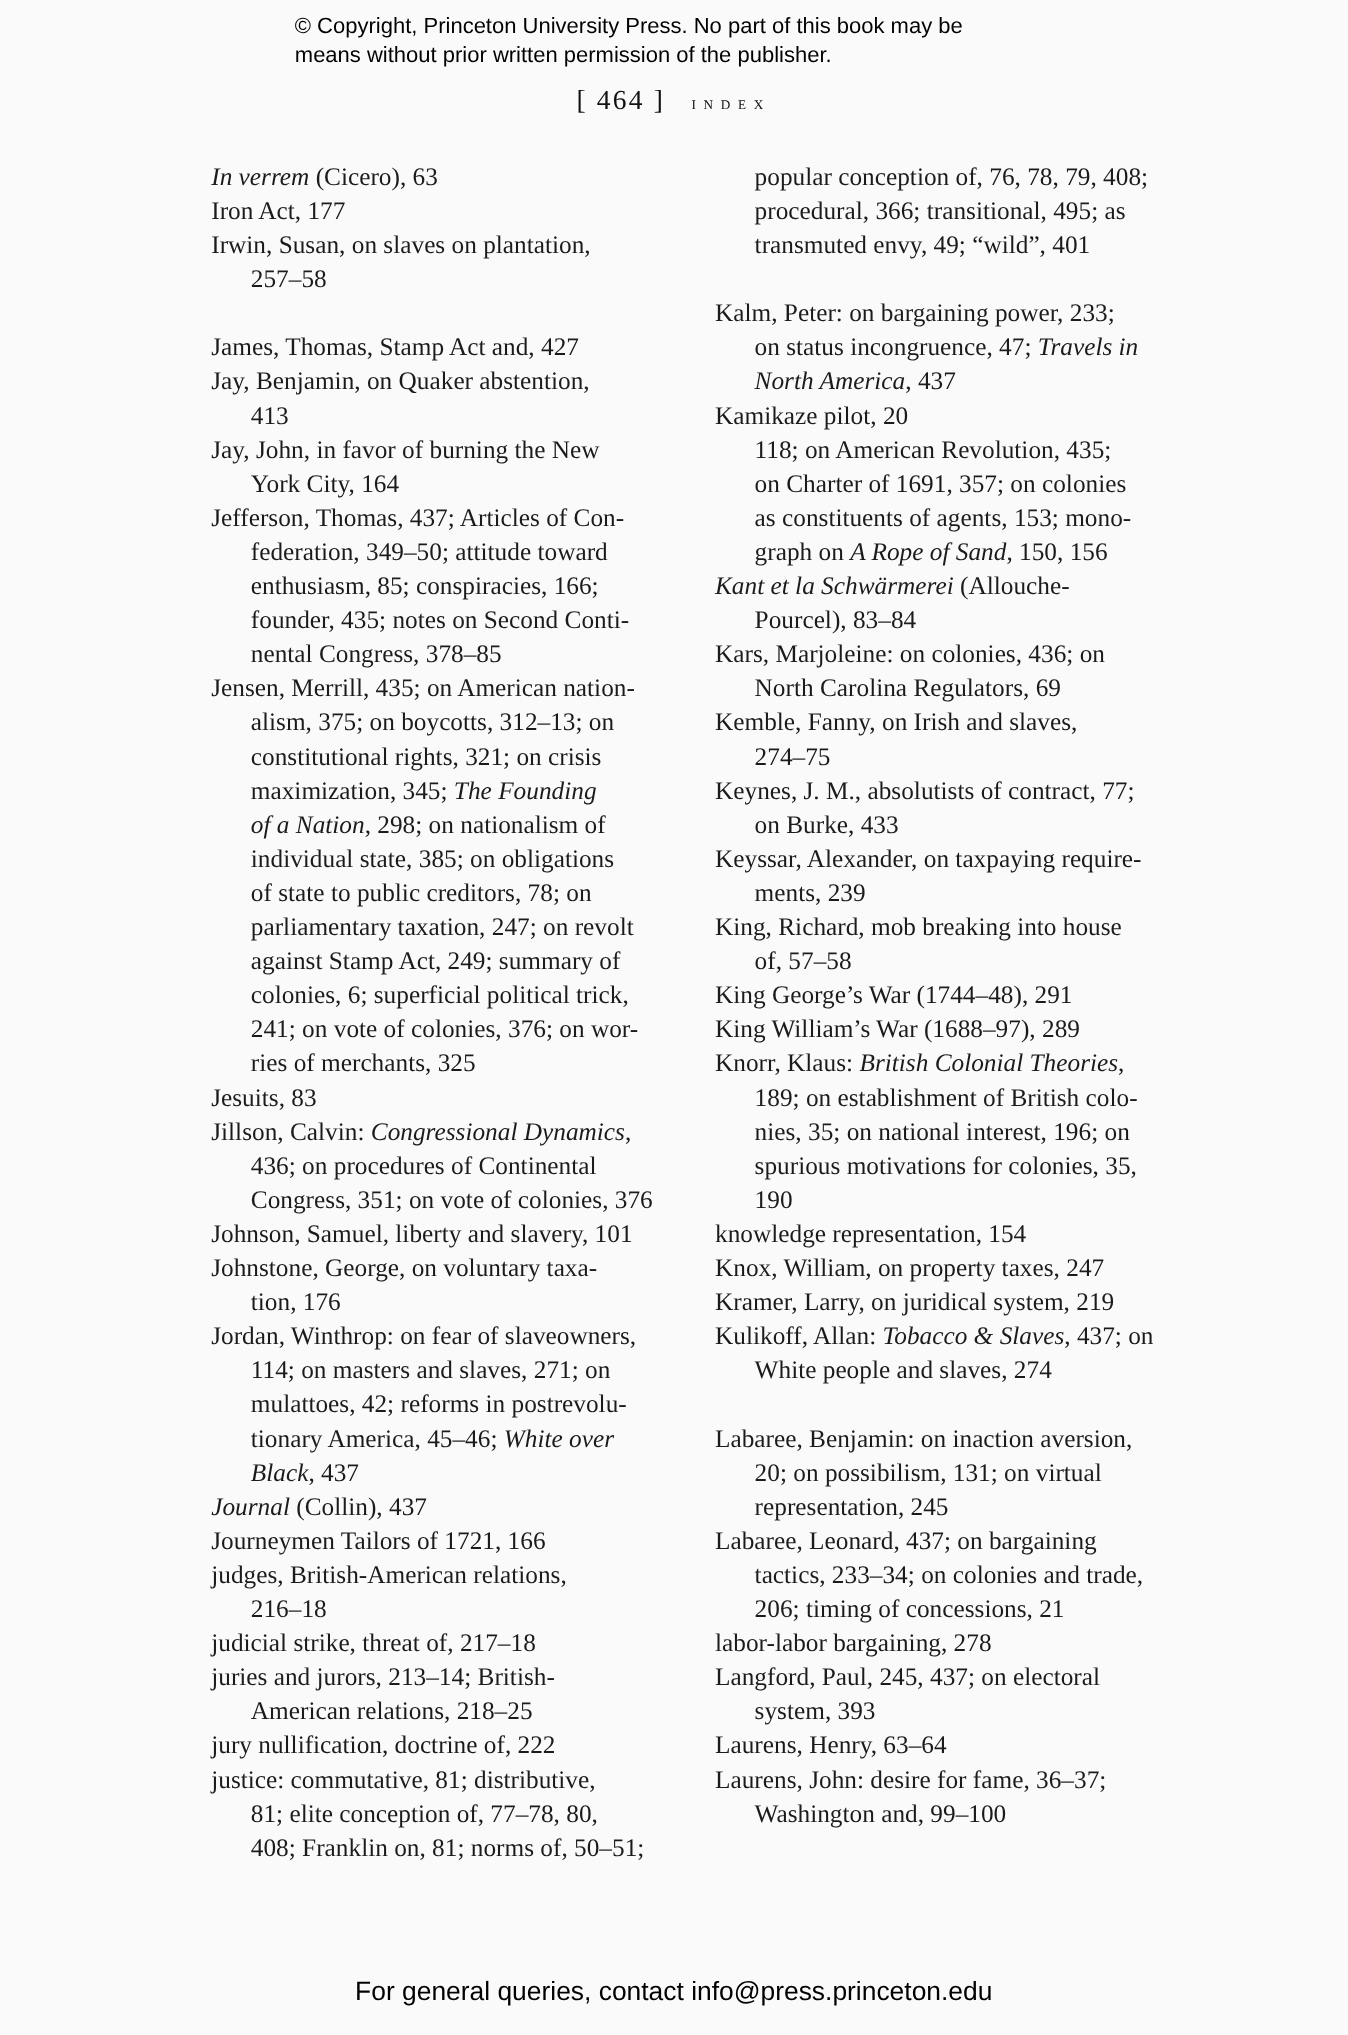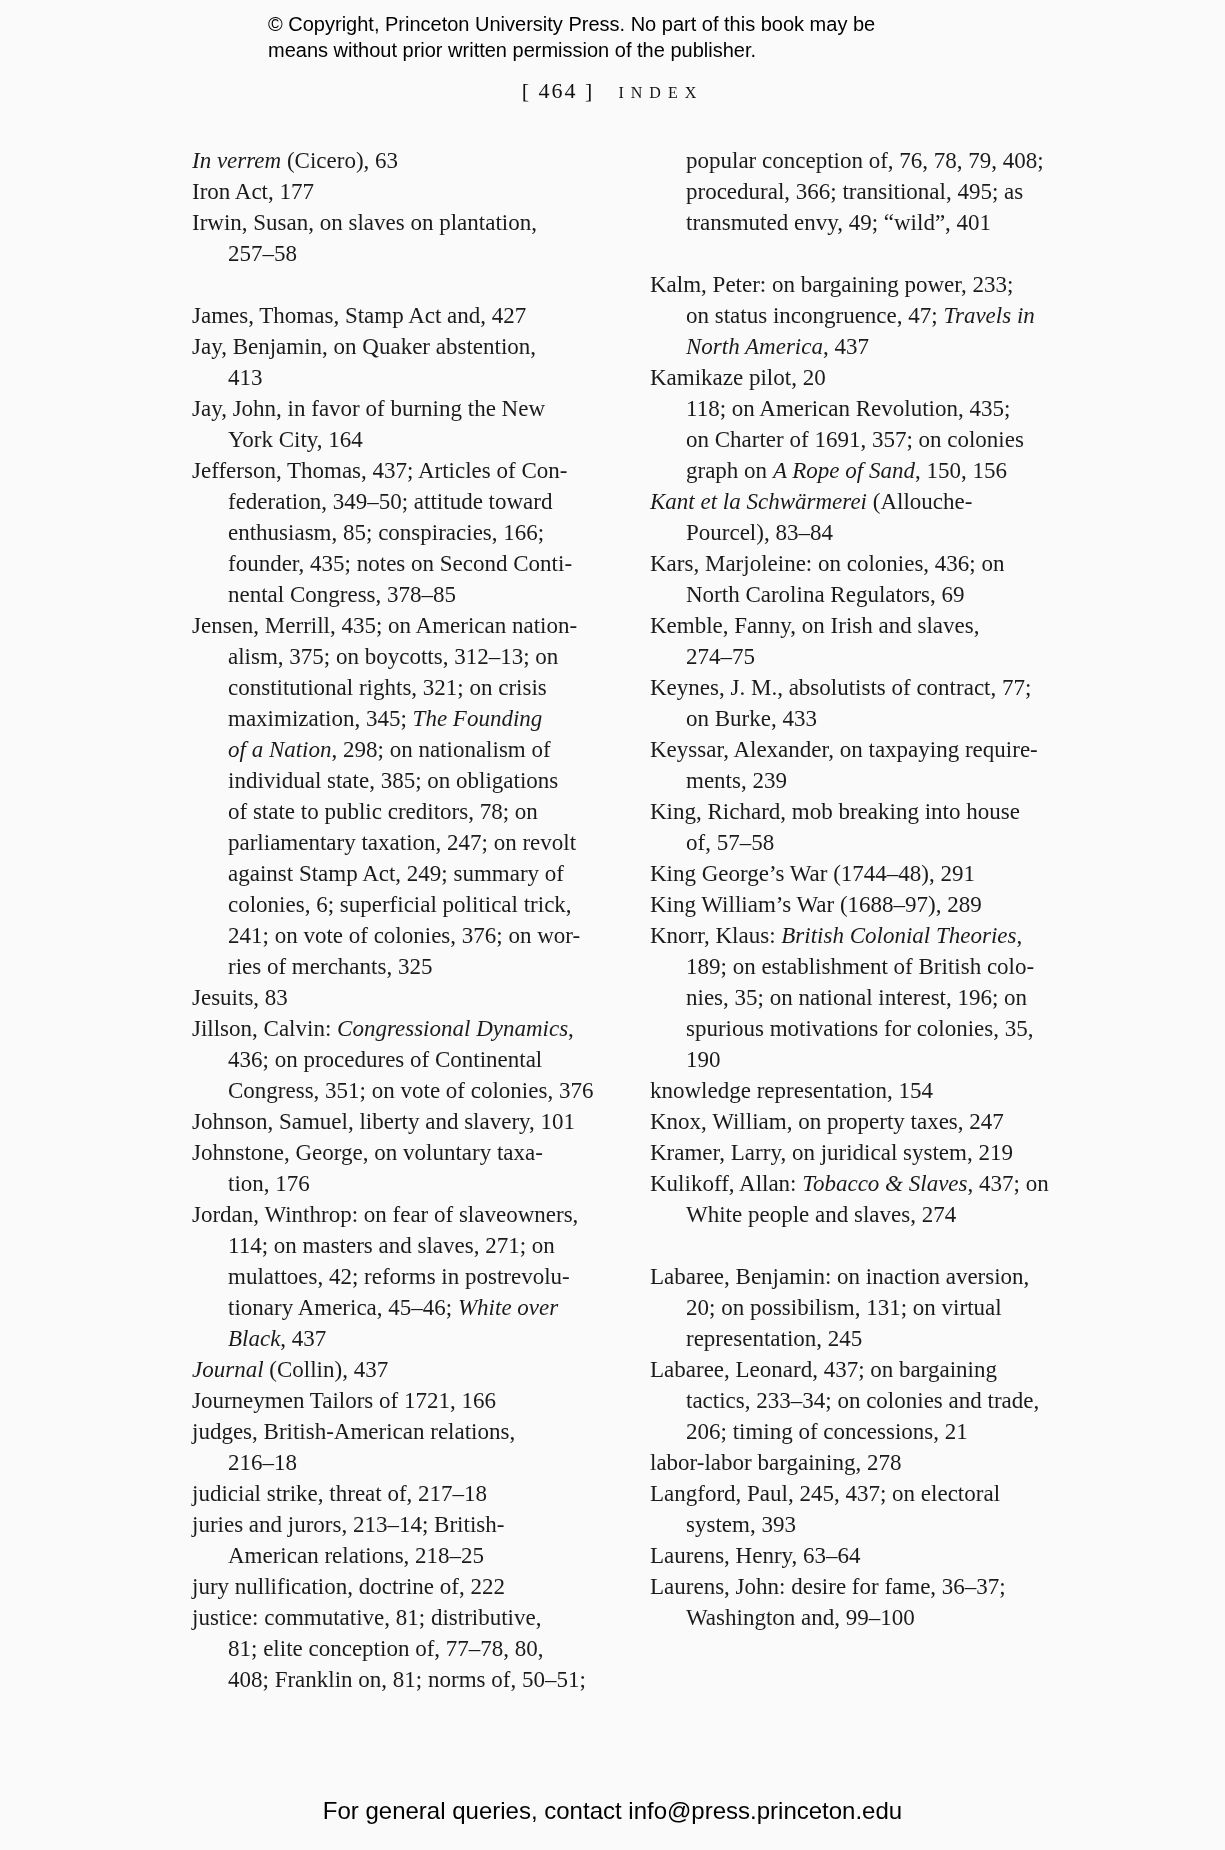--- a/index.html
+++ b/index.html
@@ -13,22 +13,22 @@
   }
   .copyright {
     position:absolute; left:268px; top:11px;
     font-family:"Liberation Sans", sans-serif;
     font-size:20px; line-height:26px; color:#000;
   }
   .pagehead {
     position:absolute; top:78px; left:0; width:100%;
     text-align:center; color:#111;
   }
-  .pagenum { font-size:22px; letter-spacing:2px; }
-  .sectitle { font-size:16px; letter-spacing:7px; margin-left:24px;margin-top:31px; }
+  .pagenum { font-size:25px; letter-spacing:2px; }
+  .sectitle { font-size:12px; letter-spacing:7px; margin-left:24px;margin-top:31px; }
   .columns {
     position:absolute; left:192px; top:145px;
     display:flex; gap:28px;
   }
   .col { width:430px; flex:none; }
   .group + .group { margin-top:31px; }
   .line { font-size:23px; line-height:31px; white-space:nowrap; }
   .line.cont { padding-left:36px; }
   em { font-style:italic;text-align:center; }
   .footer {
@@ -159,20 +159,21 @@
           <div class="line"><span>Kalm, Peter: on bargaining power, 233;</span></div>
           <div class="line cont"><span>on status incongruence, 47; </span><em>Travels in</em></div>
           <div class="line cont"><em>North America</em><span>, 437</span></div>
         </div>
         <div class="entry">
           <div class="line"><span>Kamikaze pilot, 20</span></div>
         </div>
         <div class="entry">
           <div class="line cont"><span>118; on American Revolution, 435;</span></div>
           <div class="line cont"><span>on Charter of 1691, 357; on colonies</span></div>
+          <div class="line cont"><span>as constituents of agents, 153; mono-</span></div>
           <div class="line cont"><span>graph on </span><em>A Rope of Sand</em><span>, 150, 156</span></div>
         </div>
         <div class="entry">
           <div class="line"><em>Kant et la Schwärmerei</em><span> (Allouche-</span></div>
           <div class="line cont"><span>Pourcel), 83–84</span></div>
         </div>
         <div class="entry">
           <div class="line"><span>Kars, Marjoleine: on colonies, 436; on</span></div>
           <div class="line cont"><span>North Carolina Regulators, 69</span></div>
         </div>

